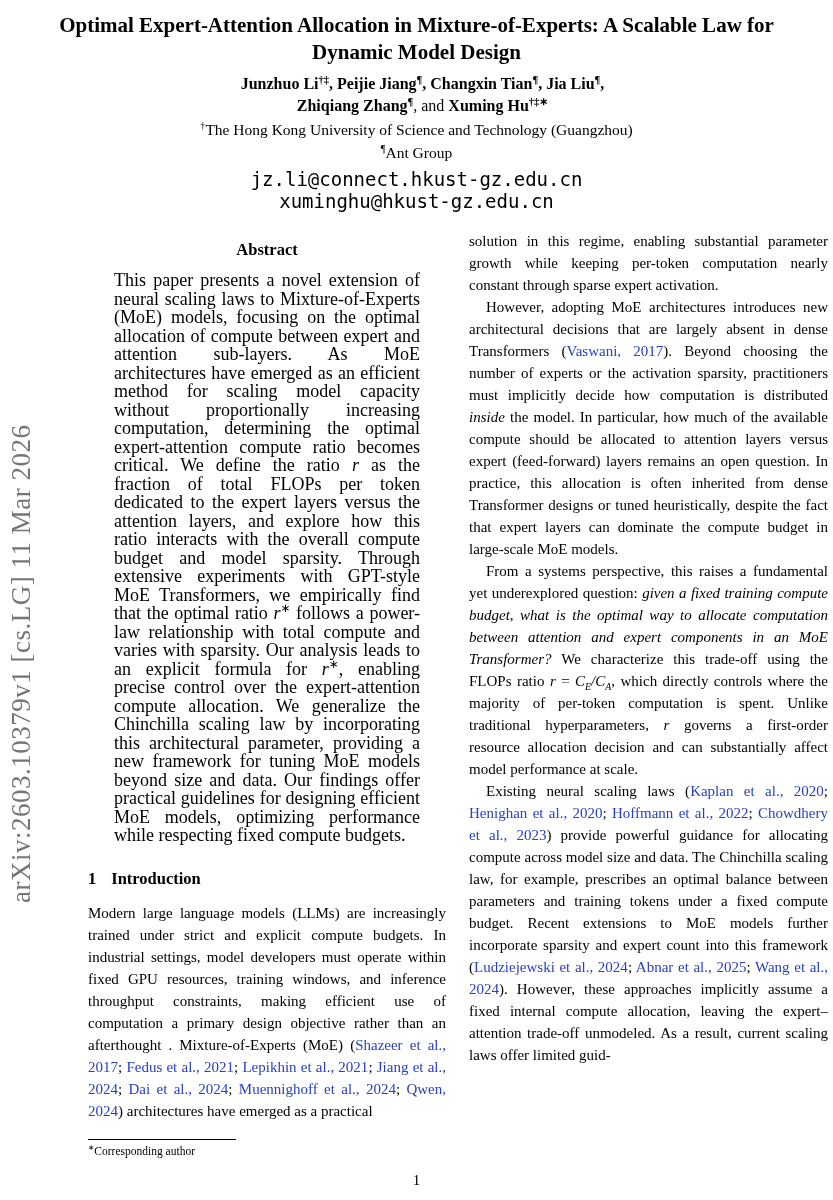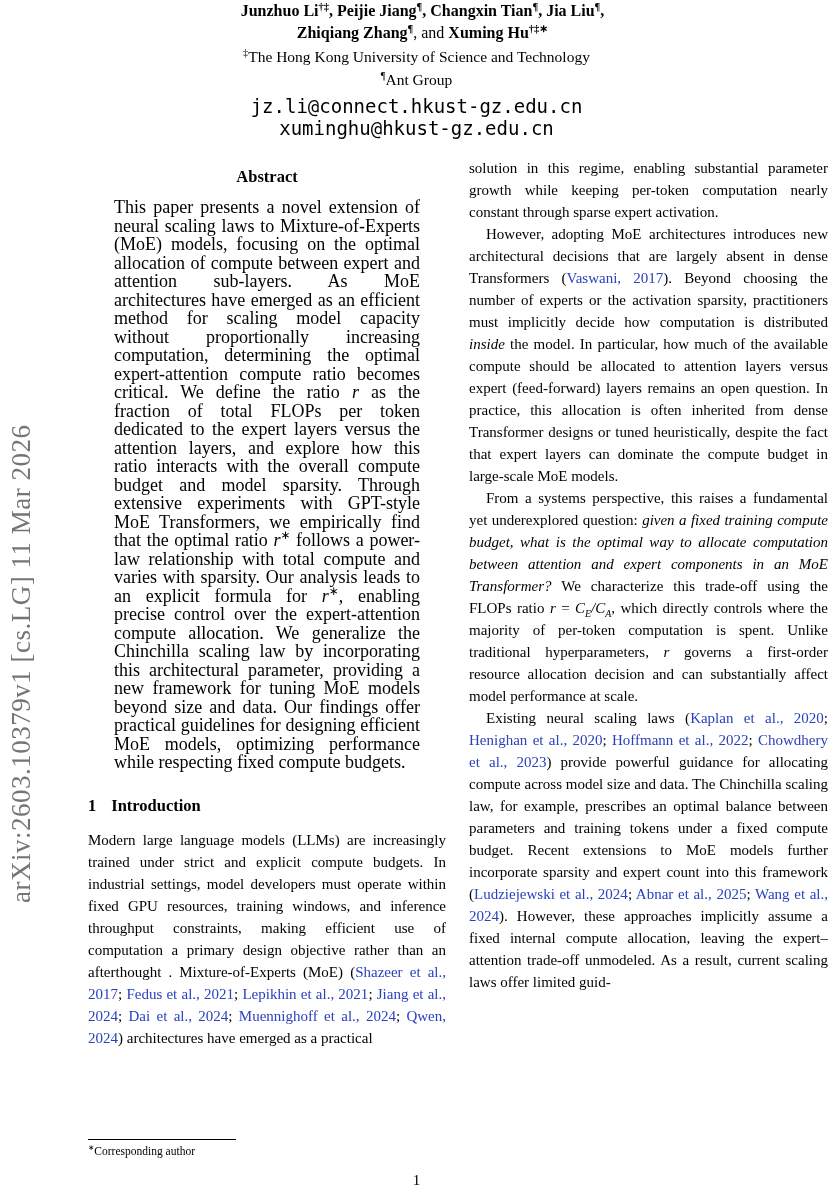--- a/index.html
+++ b/index.html
@@ -100,28 +100,29 @@
     font-size: 15px;
   }
 </style>
 </head>
 <body>
 
 <div class="page">
 
   <div class="watermark">arXiv:2603.10379v1  [cs.LG]  11 Mar 2026</div>
 
+  <h1 class="title">Optimal Expert-Attention Allocation in Mixture-of-Experts: A Scalable Law for Dynamic Model Design</h1>
 
   <div class="authors">
     <div class="author-line"><span class="seg-b">Junzhuo Li</span><sup class="seg-bsup">†‡</sup><span class="seg-b">, </span><span class="seg-b">Peijie Jiang</span><sup class="seg-bsup">¶</sup><span class="seg-b">, </span><span class="seg-b">Changxin Tian</span><sup class="seg-bsup">¶</sup><span class="seg-b">, </span><span class="seg-b">Jia Liu</span><sup class="seg-bsup">¶</sup><span class="seg-b">,</span></div>
     <div class="author-line"><span class="seg-b">Zhiqiang Zhang</span><sup class="seg-bsup">¶</sup><span>, and </span><span class="seg-b">Xuming Hu</span><sup class="seg-bsup">†‡∗</sup></div>
   </div>
 
   <div class="affils">
-    <div class="affil-line"><sup class="seg-sup">‡</sup><span>The Hong Kong University of Science and Technology</span></div>
+    <div class="affil-line"><sup class="seg-sup">†</sup><span>The Hong Kong University of Science and Technology (Guangzhou)</span></div>
     <div class="affil-line"><sup class="seg-sup">¶</sup><span>Ant Group</span></div>
   </div>
 
   <div class="emails">
     <div class="email">jz.li@connect.hkust-gz.edu.cn</div>
     <div class="email">xuminghu@hkust-gz.edu.cn</div>
   </div>
 
   <div class="columns">
 

